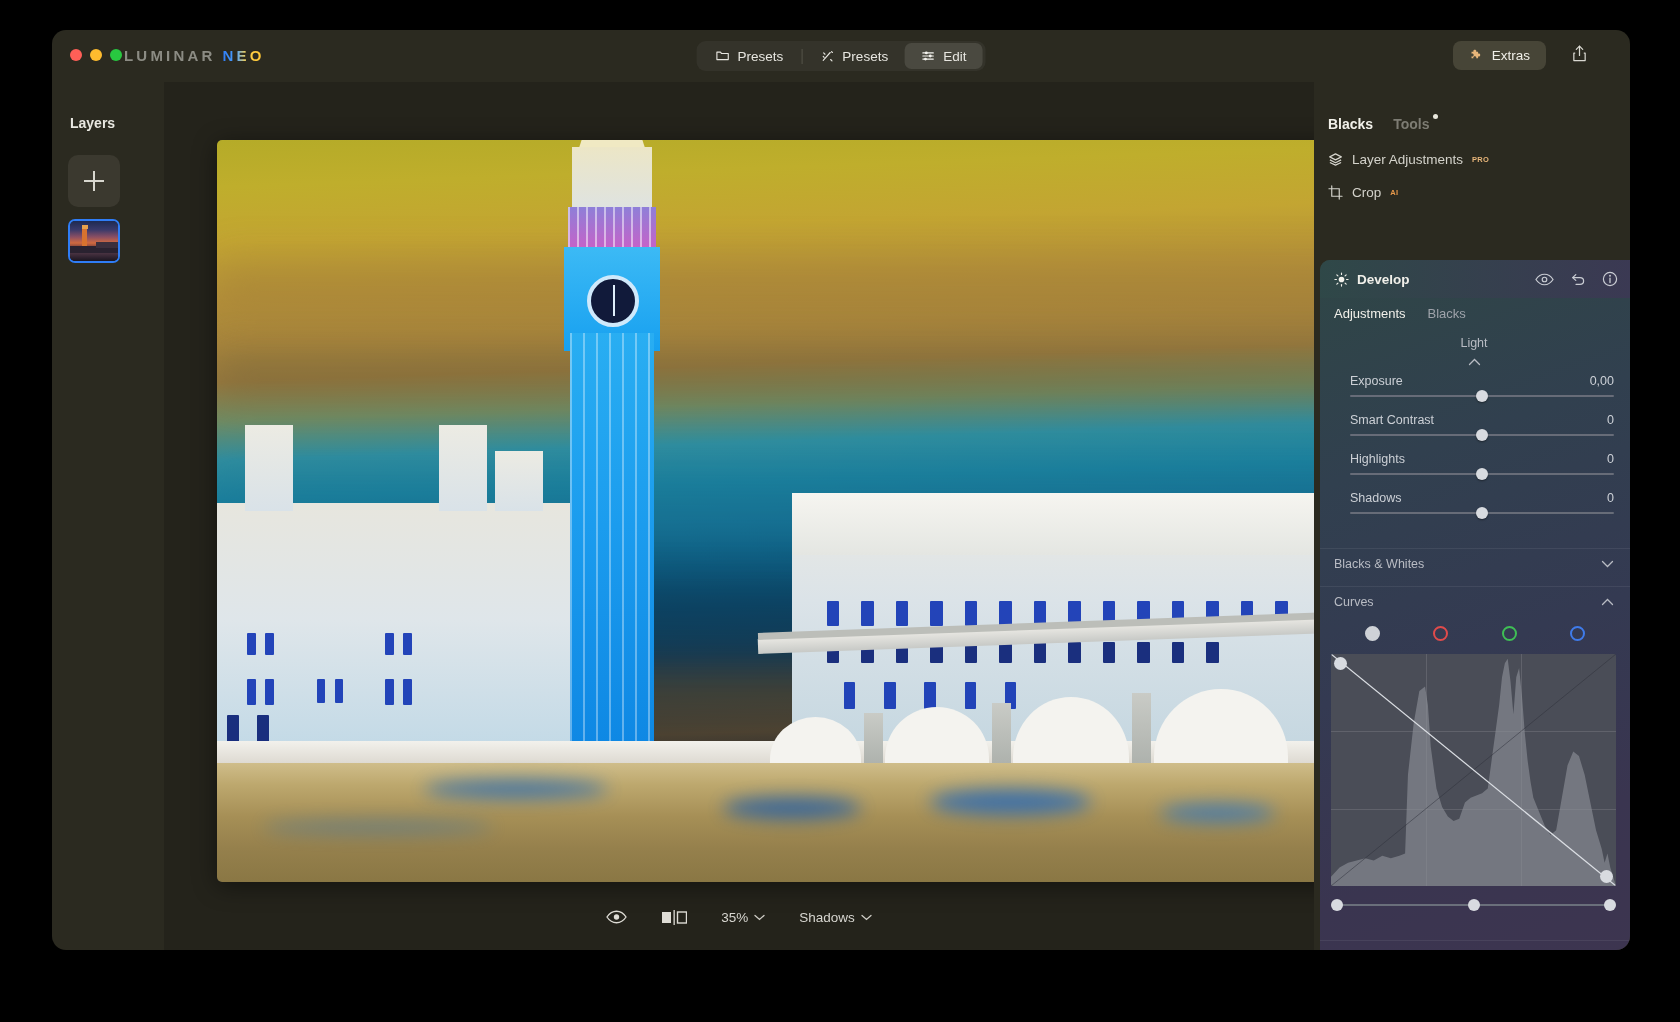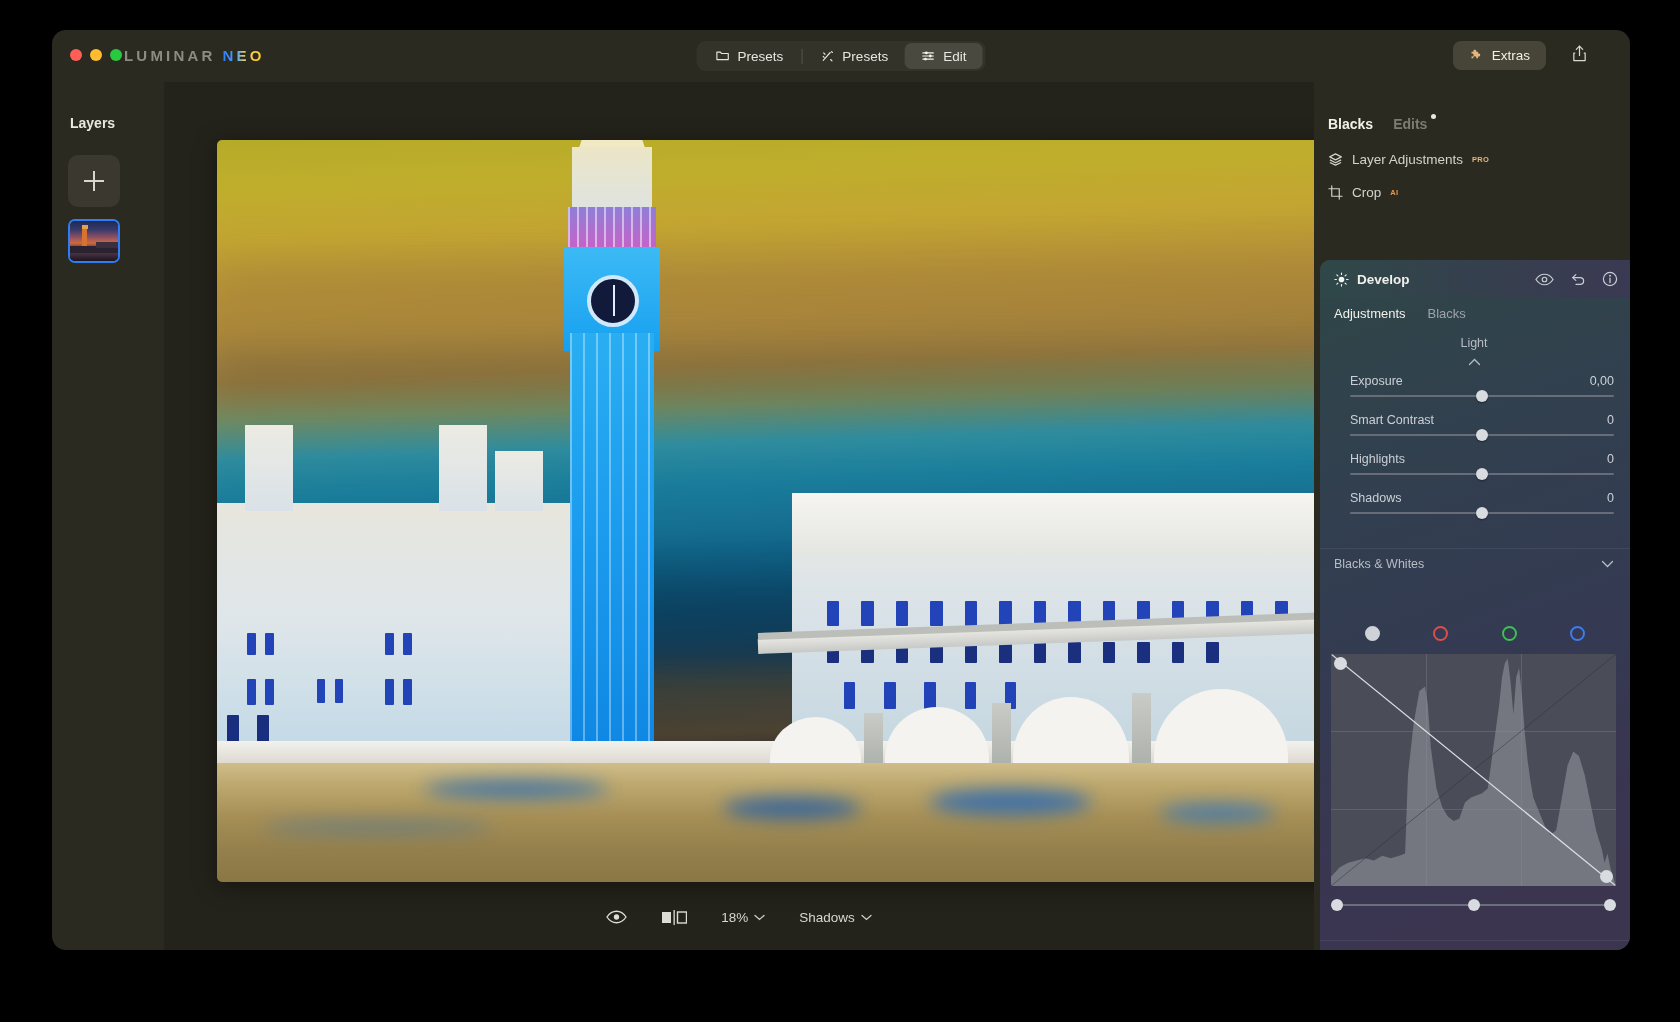--- a/index.html
+++ b/index.html
@@ -400,41 +400,41 @@
       </svg>
     </div>
     <div class="bb-item">
       <svg width="26" height="15" viewBox="0 0 26 15">
         <rect x="1" y="2" width="9" height="11" fill="#dedcd5"></rect>
         <rect x="12.5" y="0" width="1.3" height="15" fill="#dedcd5"></rect>
         <rect x="16.5" y="2" width="9" height="11" fill="none" stroke="#dedcd5" stroke-width="1.4"></rect>
       </svg>
     </div>
     <div class="bb-item">
-      <span>18%</span>
+      <span>35%</span>
       <svg width="11" height="7" viewBox="0 0 11 7">
         <path d="M1 1.5 L5.5 5.5 L10 1.5" fill="none" stroke="#cfcdc6" stroke-width="1.3" stroke-linecap="round"></path>
       </svg>
     </div>
     <div class="bb-item">
       <span>Shadows</span>
       <svg width="11" height="7" viewBox="0 0 11 7">
         <path d="M1 1.5 L5.5 5.5 L10 1.5" fill="none" stroke="#cfcdc6" stroke-width="1.3" stroke-linecap="round"></path>
       </svg>
     </div>
   </div>
 
   <div class="right">
 
     <div class="rp-tabs">
       <div class="rp-tab active">
         <span>Blacks</span>
       </div>
       <div class="rp-tab">
-        <span>Edits</span>
+        <span>Tools</span>
         <span class="badge-dot"></span>
       </div>
     </div>
 
     <div class="tool-row" style="top:70px;">
       <svg width="15" height="15" viewBox="0 0 16 16">
         <g fill="none" stroke="#d4d3cb" stroke-width="1.25" stroke-linejoin="round">
           <path d="M8 2 L14.2 5.2 L8 8.4 L1.8 5.2 Z"></path>
           <path d="M2 8.4 L8 11.4 L14 8.4"></path>
           <path d="M2 11.2 L8 14 L14 11.2"></path>
@@ -541,20 +541,26 @@
         </div>
       </div>
 
       <div class="sect border-t" style="top:288px;">
         <span>Blacks &amp; Whites</span>
         <svg width="13" height="8" viewBox="0 0 13 8">
           <path d="M1.5 1.5 L6.5 6.5 L11.5 1.5" fill="none" stroke="#b9bcc4" stroke-width="1.3" stroke-linecap="round"></path>
         </svg>
       </div>
 
+      <div class="sect border-t" style="top:326px;">
+        <span>Curves</span>
+        <svg width="13" height="8" viewBox="0 0 13 8">
+          <path d="M1.5 6.5 L6.5 1.5 L11.5 6.5" fill="none" stroke="#b9bcc4" stroke-width="1.3" stroke-linecap="round"></path>
+        </svg>
+      </div>
 
       <div class="chan-row" style="top:366px;">
         <div class="chan white"></div>
         <div class="chan red"></div>
         <div class="chan green"></div>
         <div class="chan blue"></div>
       </div>
 
       <div class="curvebox" style="top:394px;">
         <div class="grid-l" style="left:33.3%;"></div>

